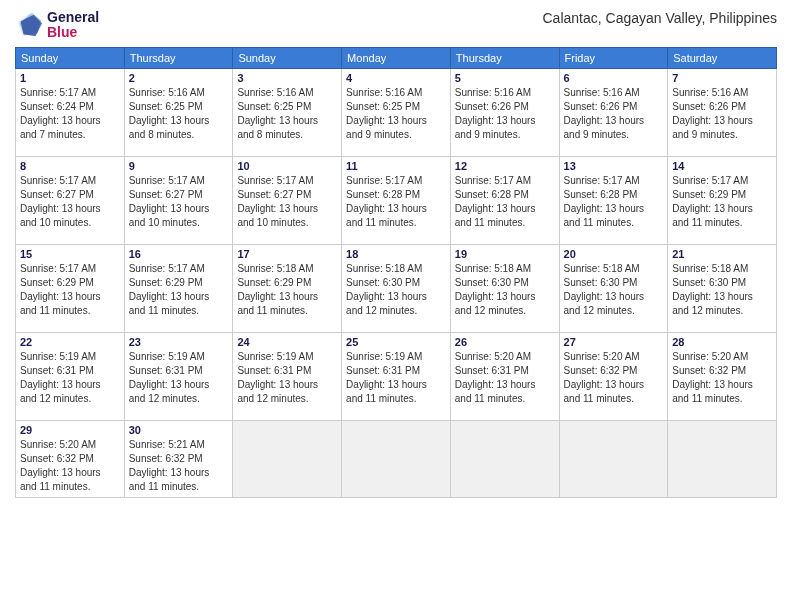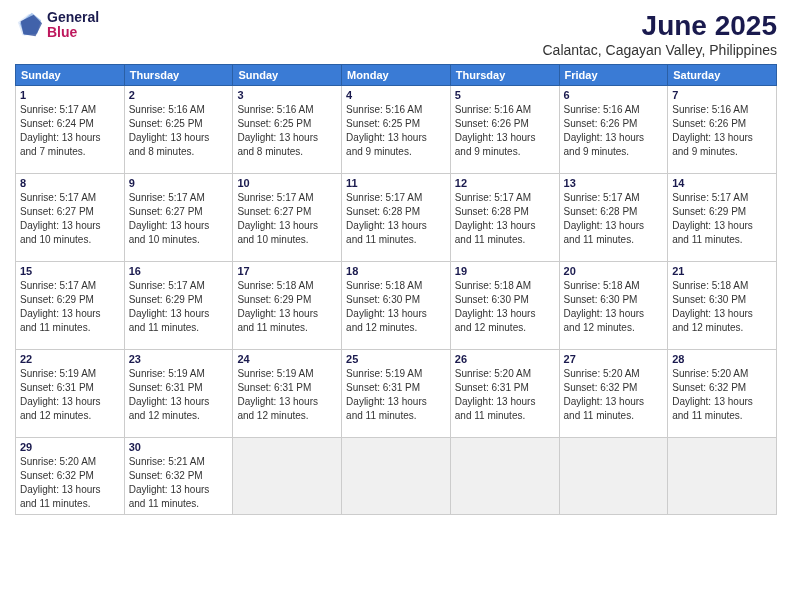--- a/index.html
+++ b/index.html
@@ -51,21 +51,21 @@
     }
     .calendar {
       width: 100%;
       border-collapse: collapse;
       border: 1px solid #ccc;
     }
     .calendar th {
       background: #3a7bd5;
       color: #fff;
       font-size: 11px;
-      font-weight: bold;
+      font-weight: normal;
       padding: 4px 5px;
       text-align: left;
       border: 1px solid #2a5fa5;
     }
     .calendar td {
       vertical-align: top;
       border: 1px solid #ccc;
       padding: 3px 4px;
       font-size: 8.5px;
       color: #333;
@@ -103,21 +103,20 @@
         <polygon points="15,3 27,12 22,26 8,26 3,12" fill="#3a7bd5" opacity="0.15"></polygon>
         <polygon points="18,2 28,10 24,24 10,26 5,13" fill="#3a7bd5" opacity="0.4"></polygon>
         <polygon points="20,4 29,13 22,27 9,25 6,11" fill="#1a3a8f" opacity="0.7"></polygon>
       </svg>
       <div class="logo-text">
         <div><span style="color:#1a1a4e">General</span></div>
         <div><span style="color:#be185d">Blue</span></div>
       </div>
     </div>
     <div class="title-block">
-      <div class="main-title">June 2025</div>
       <div class="subtitle">Calantac, Cagayan Valley, Philippines</div>
     </div>
   </div>
 
   <table class="calendar" id="cal-table">
     <thead>
       <tr id="header-row">
           <th>Sunday</th>
           <th>Thursday</th>
           <th>Sunday</th>

